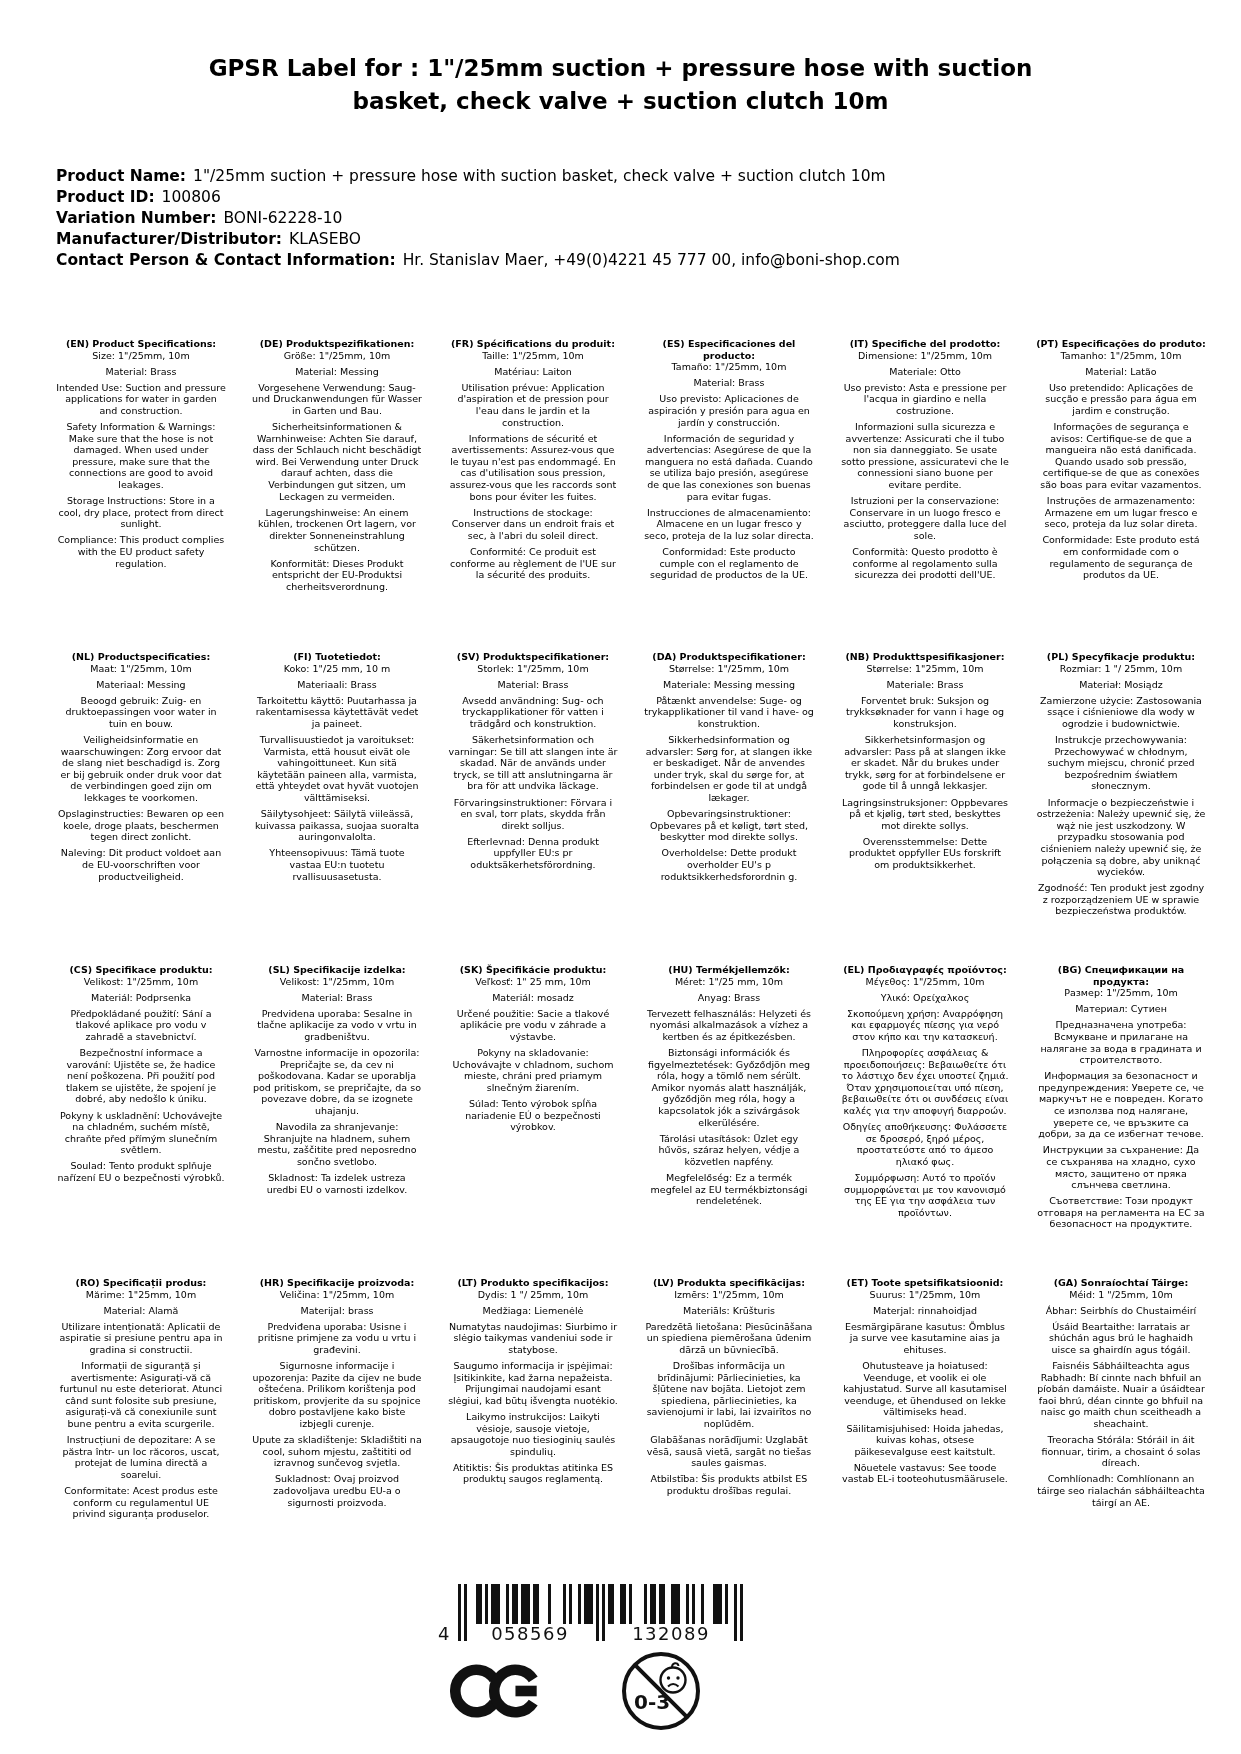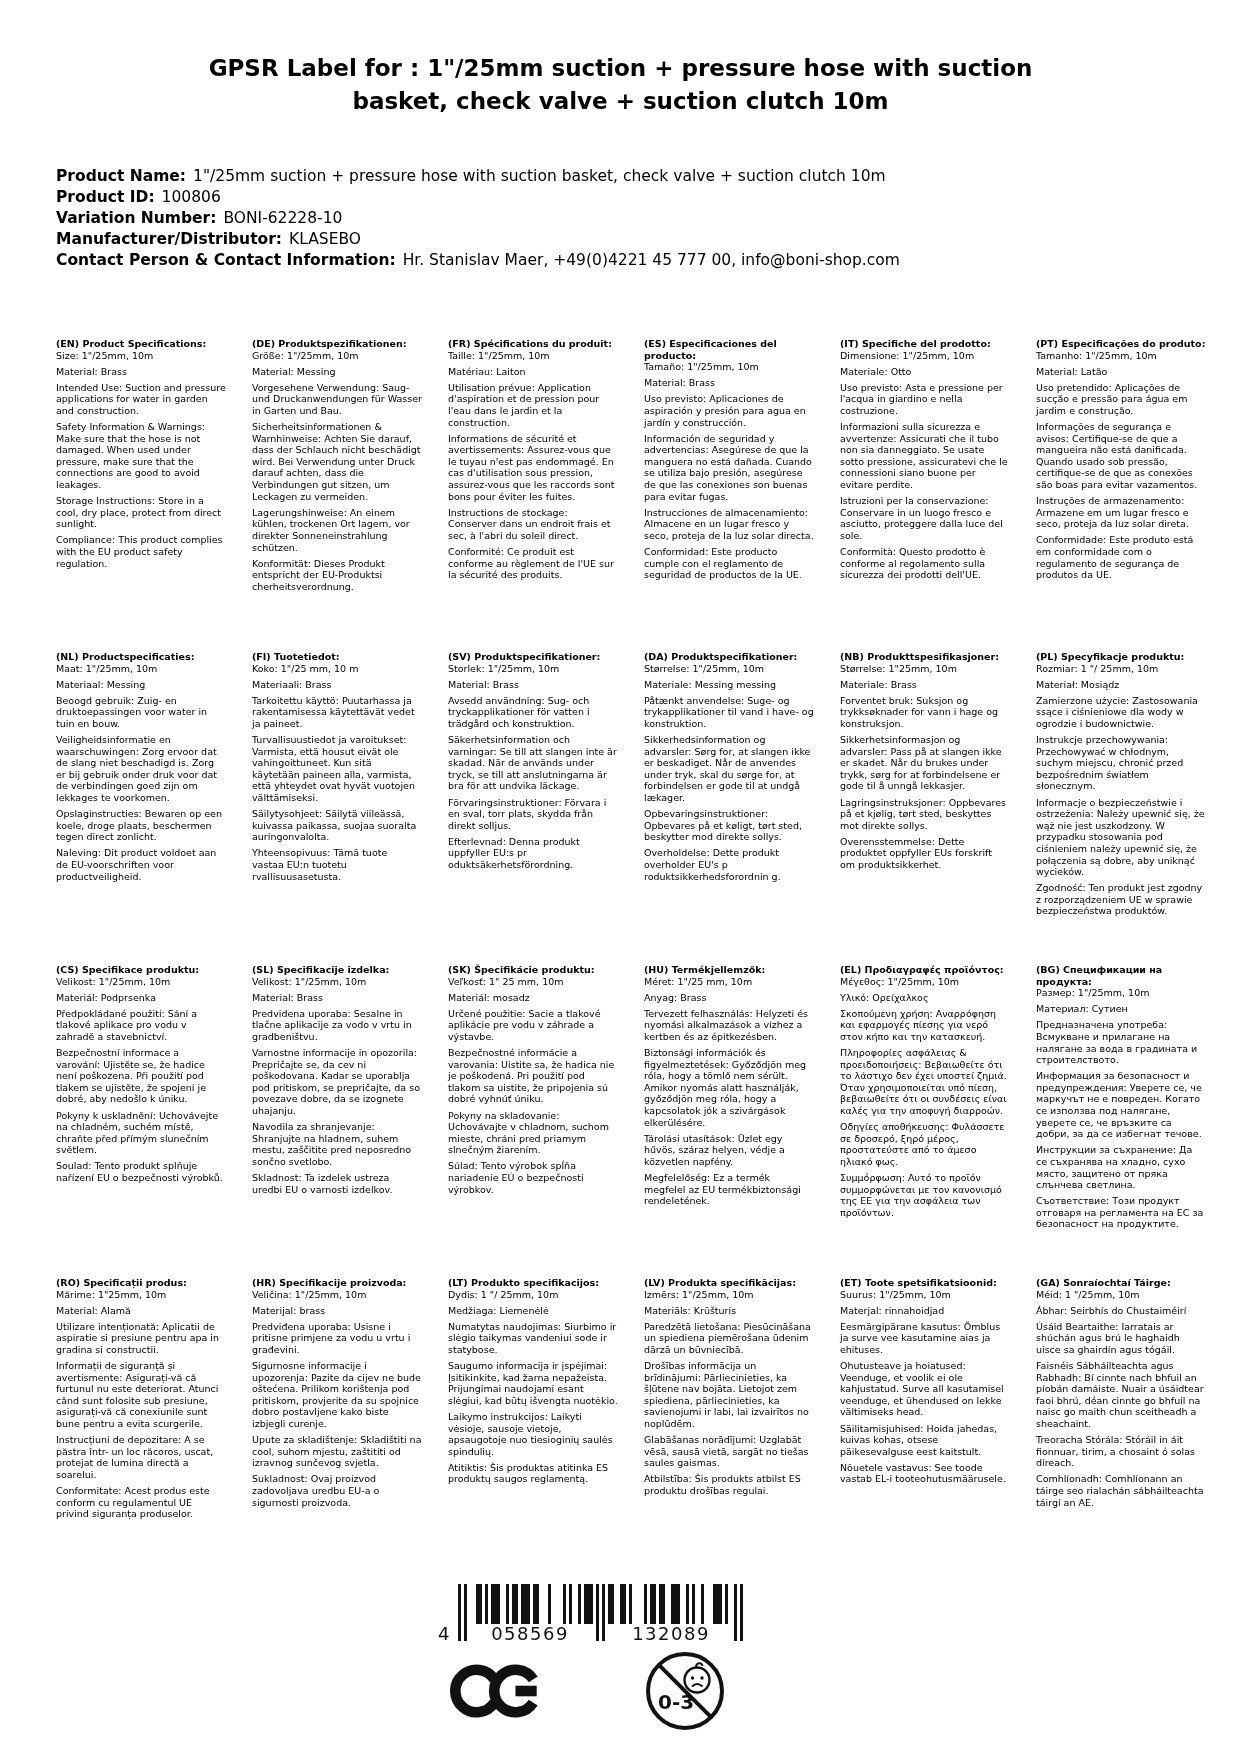--- a/index.html
+++ b/index.html
@@ -5,26 +5,26 @@
   html,body{margin:0;padding:0;background:#fff;}
   .page{position:relative;width:1241px;height:1754px;background:#fff;color:#000;
         font-family:"DejaVu Sans","Liberation Sans",sans-serif;overflow:hidden;}
   .title{margin:0 auto;padding-top:52px;max-width:900px;text-align:center;
          font-size:23px;font-weight:bold;line-height:1.42;}
   .product-info{position:absolute;left:56px;top:166px;font-size:15.5px;line-height:21px;}
   .pi-row{white-space:nowrap;}
   .pi-label{font-weight:bold;margin-right:7px;}
   .blocks-grid{position:absolute;left:56px;top:338px;display:grid;
                grid-template-columns:repeat(6,170px);column-gap:26px;grid-auto-rows:313px;}
-  .block{font-size:9.5px;line-height:11.6px;letter-spacing:0;}
+  .block{font-size:9.5px;line-height:11.6px;letter-spacing:0;text-align:center;}
   .block-title{font-weight:bold;margin:0;}
   .block p{margin:0 0 4.5px 0;}
   .barcode{position:absolute;left:428px;top:1584px;}
   .ce-mark{position:absolute;left:450px;top:1660px;}
-  .age-warning{position:absolute;left:644px;top:1650px;}
+  .age-warning{position:absolute;left:620px;top:1650px;}
   svg text{font-family:"DejaVu Sans","Liberation Sans",sans-serif;}
 </style>
 </head>
 <body>
 
 <div class="page">
 
   <h1 class="title">GPSR Label for : 1"/25mm suction + pressure hose with suction basket, check valve + suction clutch 10m</h1>
 
   <div class="product-info" id="product-info">
@@ -189,21 +189,20 @@
         <p>Varnostne informacije in opozorila: Prepričajte se, da cev ni poškodovana. Kadar se uporablja pod pritiskom, se prepričajte, da so povezave dobre, da se izognete uhajanju.</p>
         <p>Navodila za shranjevanje: Shranjujte na hladnem, suhem mestu, zaščitite pred neposredno sončno svetlobo.</p>
         <p>Skladnost: Ta izdelek ustreza uredbi EU o varnosti izdelkov.</p>
       </div>
 
   <div class="block">
     <div class="block-title">(SK) Špecifikácie produktu:</div>
   <p>Veľkosť: 1" 25 mm, 10m</p>
         <p>Materiál: mosadz</p>
         <p>Určené použitie: Sacie a tlakové aplikácie pre vodu v záhrade a výstavbe.</p>
-        <p>Bezpečnostné informácie a varovania: Uistite sa, že hadica nie je poškodená. Pri použití pod tlakom sa uistite, že pripojenia sú dobré vyhnúť úniku.</p>
         <p>Pokyny na skladovanie: Uchovávajte v chladnom, suchom mieste, chráni pred priamym slnečným žiarením.</p>
         <p>Súlad: Tento výrobok spĺňa nariadenie EÚ o bezpečnosti výrobkov.</p>
       </div>
 
   <div class="block">
     <div class="block-title">(HU) Termékjellemzők:</div>
   <p>Méret: 1"/25 mm, 10m</p>
         <p>Anyag: Brass</p>
         <p>Tervezett felhasználás: Helyzeti és nyomási alkalmazások a vízhez a kertben és az épitkezésben.</p>
         <p>Biztonsági információk és figyelmeztetések: Győződjön meg róla, hogy a tömlő nem sérült. Amikor nyomás alatt használják, győződjön meg róla, hogy a kapcsolatok jók a szivárgások elkerülésére.</p>

